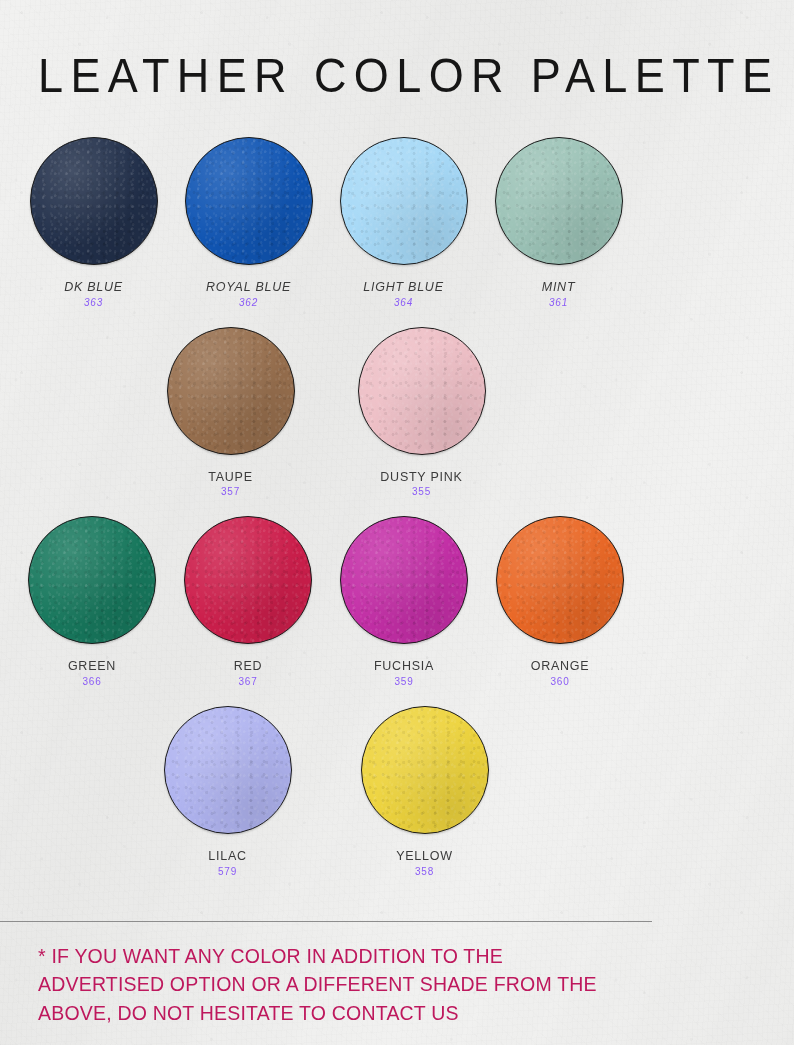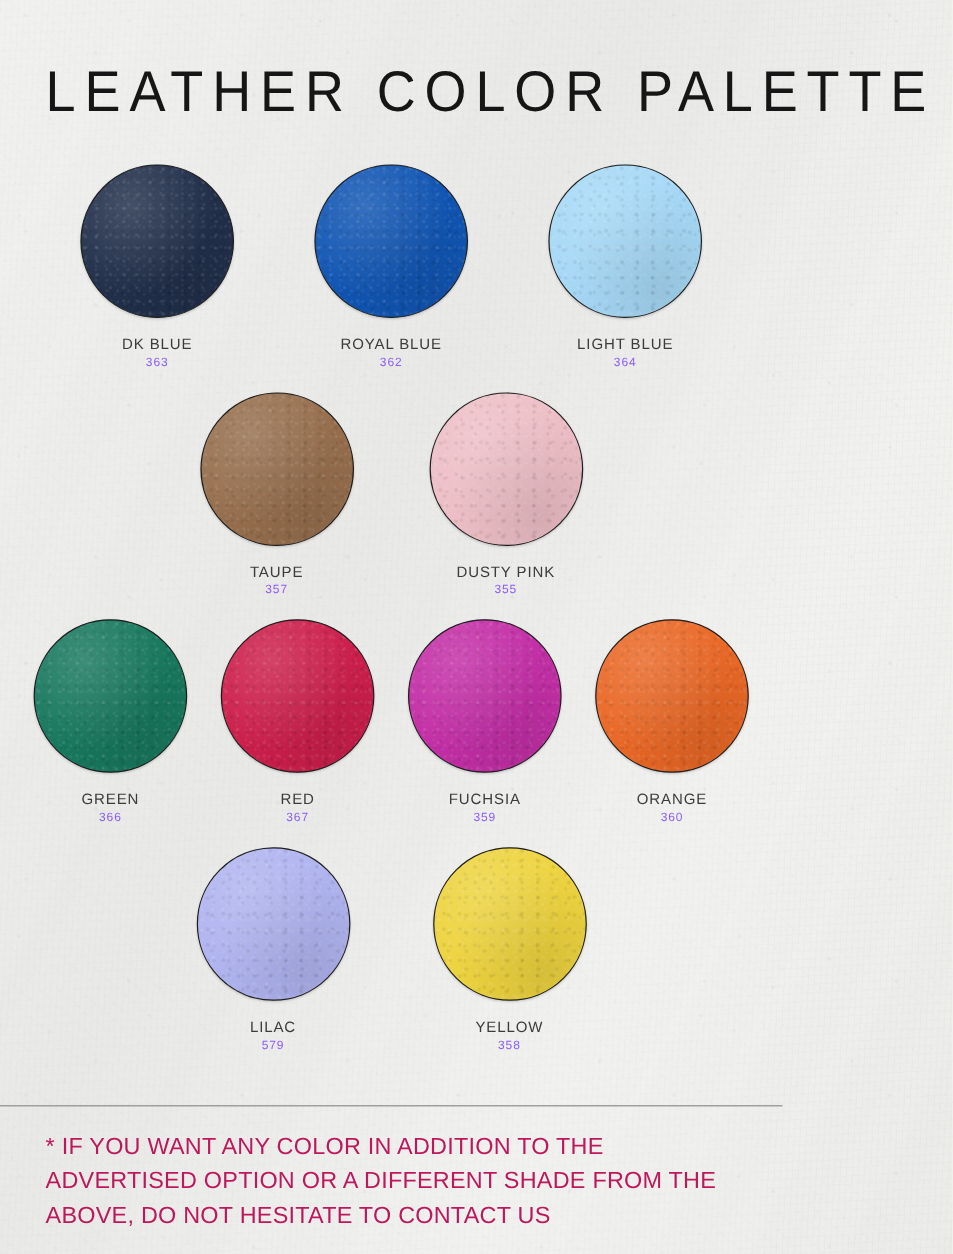--- a/index.html
+++ b/index.html
@@ -77,21 +77,21 @@
   
   .palette {
     flex: 1 1 auto;
     padding: 28px 26px 0 26px;
   }
   .swatch-row {
     display: flex;
     justify-content: center;
     align-items: flex-start;
   }
-  .swatch-row.row-1 { gap: 20px; margin-top: 12px; }
+  .swatch-row.row-1 { gap: 20px; margin-top: 12px; font-style: italic; }
   .swatch-row.row-2 { gap: 16px; margin-top: 18px; }
   .swatch-row.row-3 { gap: 24px; margin-top: 18px; }
   .swatch-row.row-4 { gap: 22px; margin-top: 18px; }
 
   .swatch {
     width: 175px;
     display: flex;
     flex-direction: column;
     align-items: center;
   }
@@ -191,20 +191,25 @@
         <div class="swatch">
           <div class="chip" style="background-color: rgb(17, 86, 180);"></div>
           <div class="chip-label">ROYAL BLUE</div>
           <div class="chip-code">362</div>
         </div>
         <div class="swatch">
           <div class="chip" style="background-color: rgb(166, 217, 247);"></div>
           <div class="chip-label">LIGHT BLUE</div>
           <div class="chip-code">364</div>
         </div>
+        <div class="swatch">
+          <div class="chip" style="background-color: rgb(156, 195, 183);"></div>
+          <div class="chip-label">MINT</div>
+          <div class="chip-code">361</div>
+        </div>
       </div>
     <div class="swatch-row row-2">
         <div class="swatch">
           <div class="chip" style="background-color: rgb(151, 111, 78);"></div>
           <div class="chip-label">TAUPE</div>
           <div class="chip-code">357</div>
         </div>
         <div class="swatch">
           <div class="chip" style="background-color: rgb(238, 191, 198);"></div>
           <div class="chip-label">DUSTY PINK</div>

